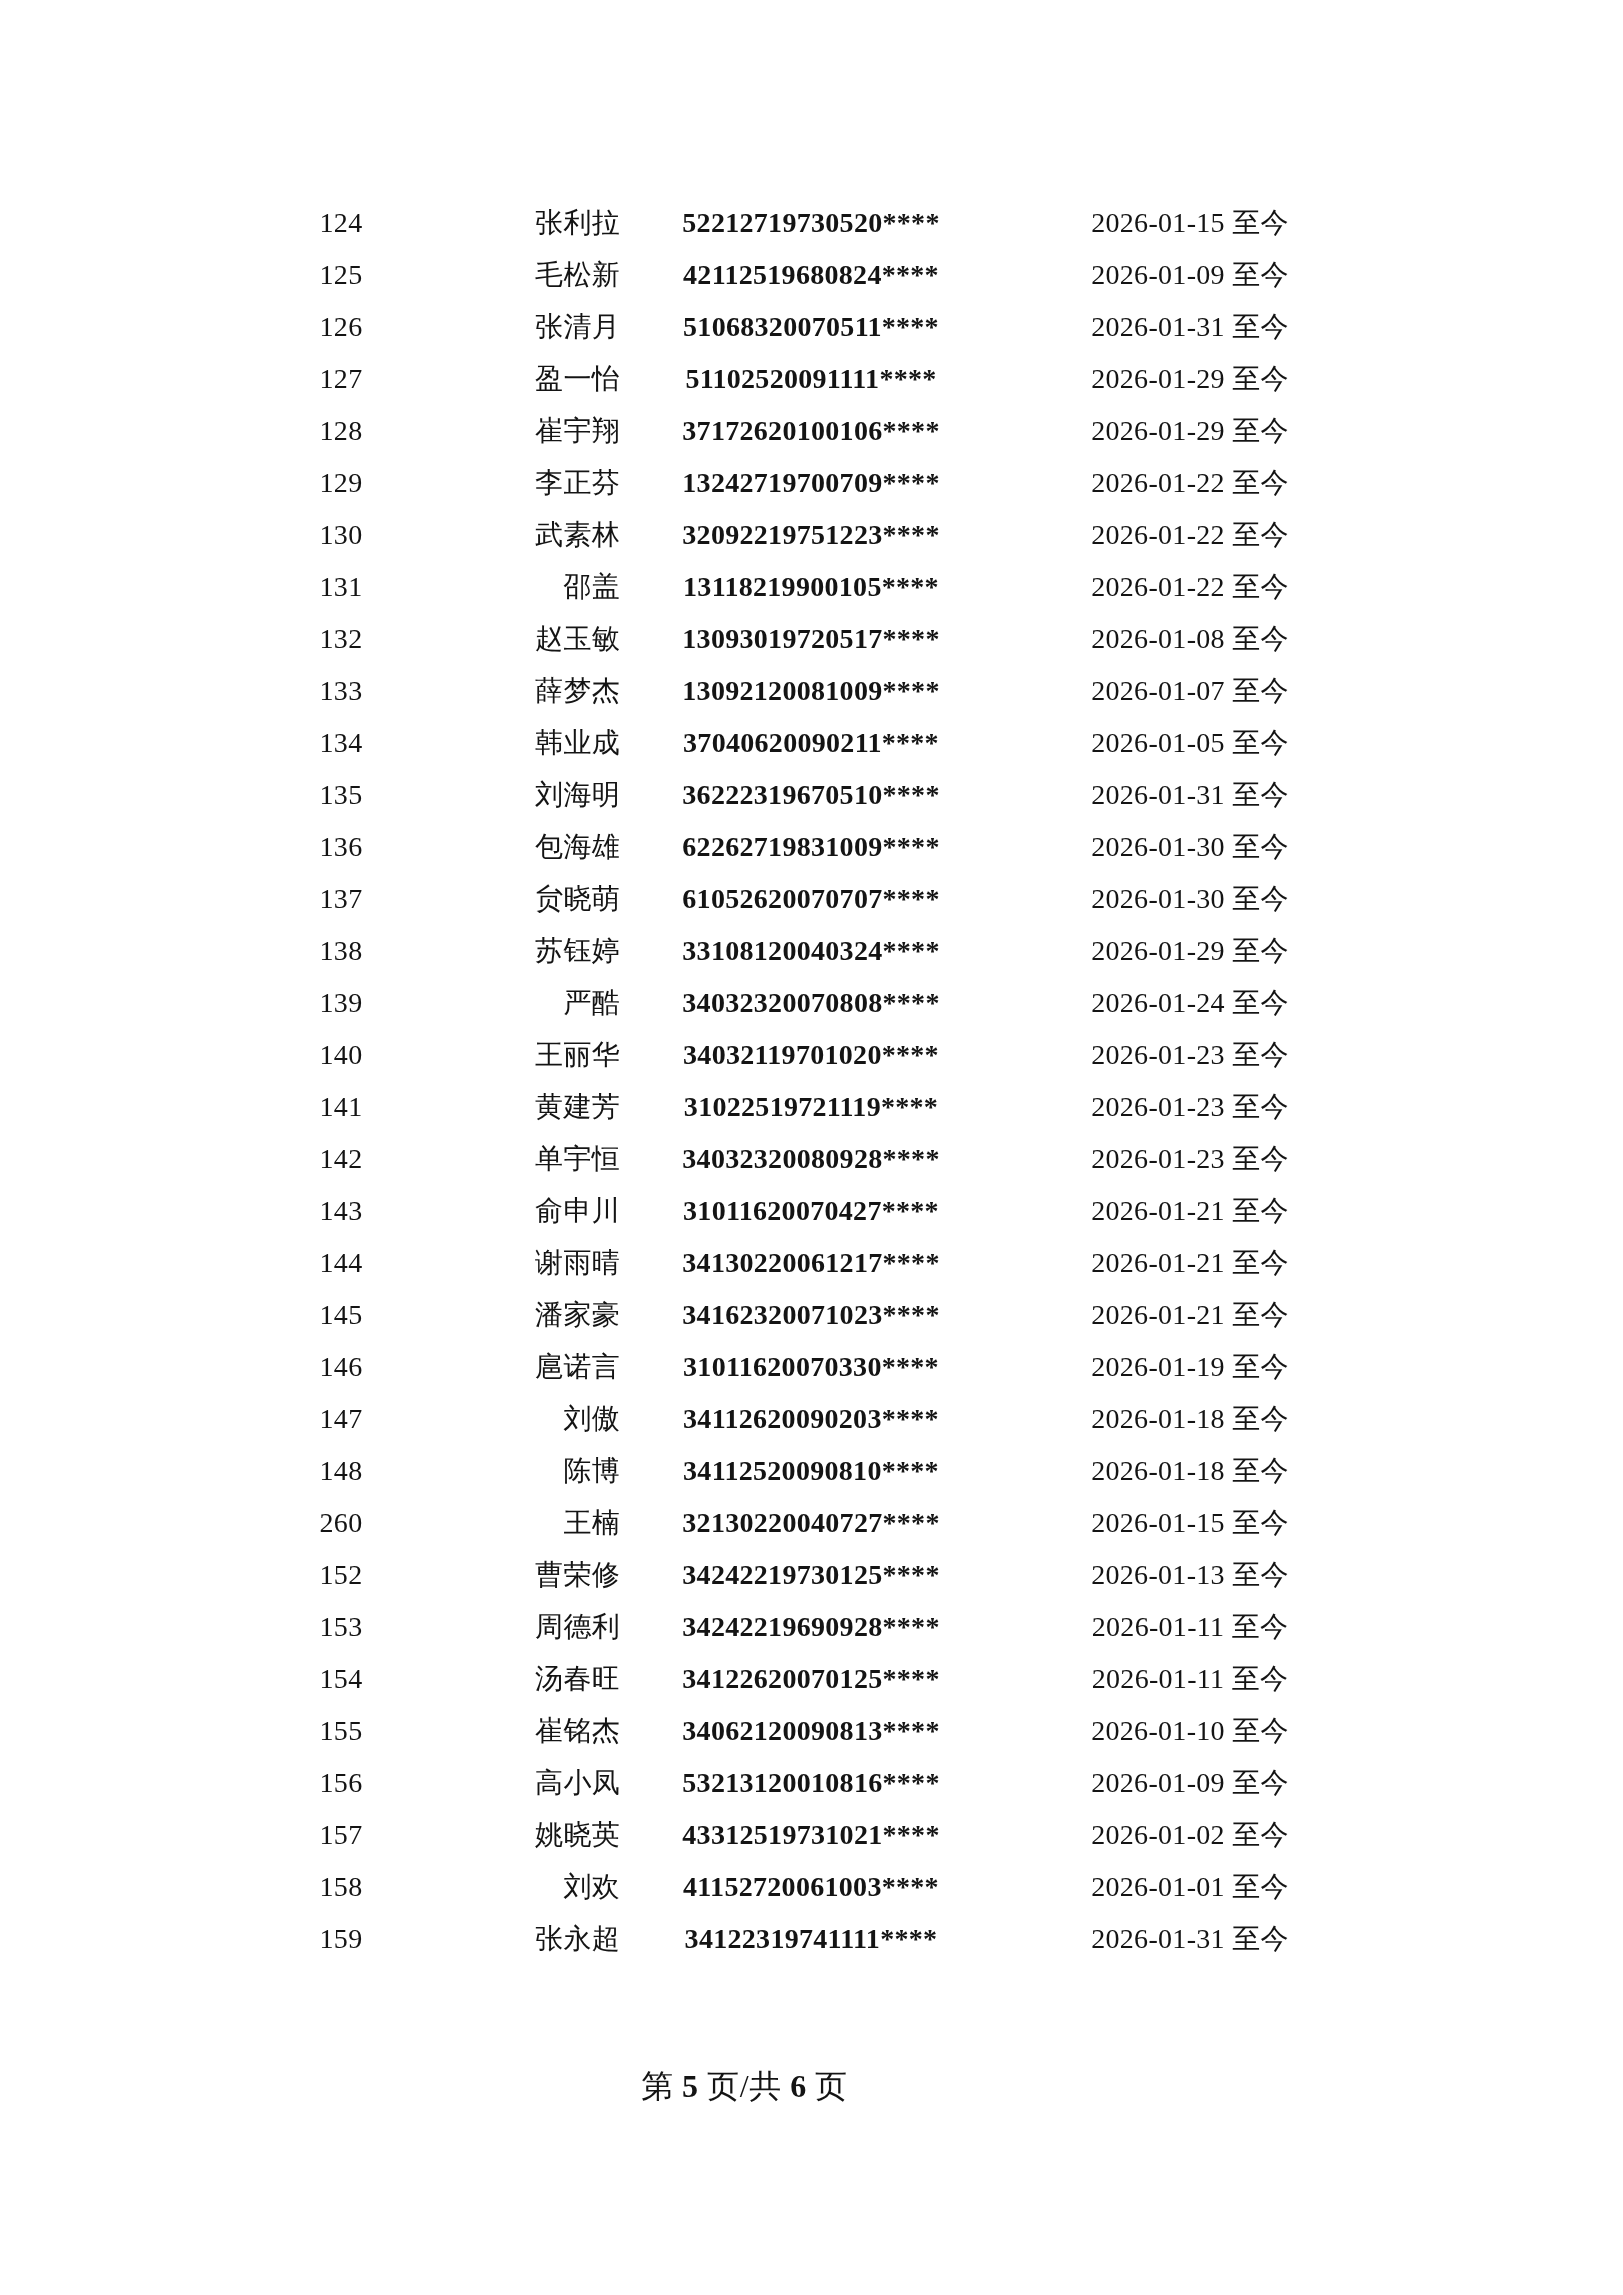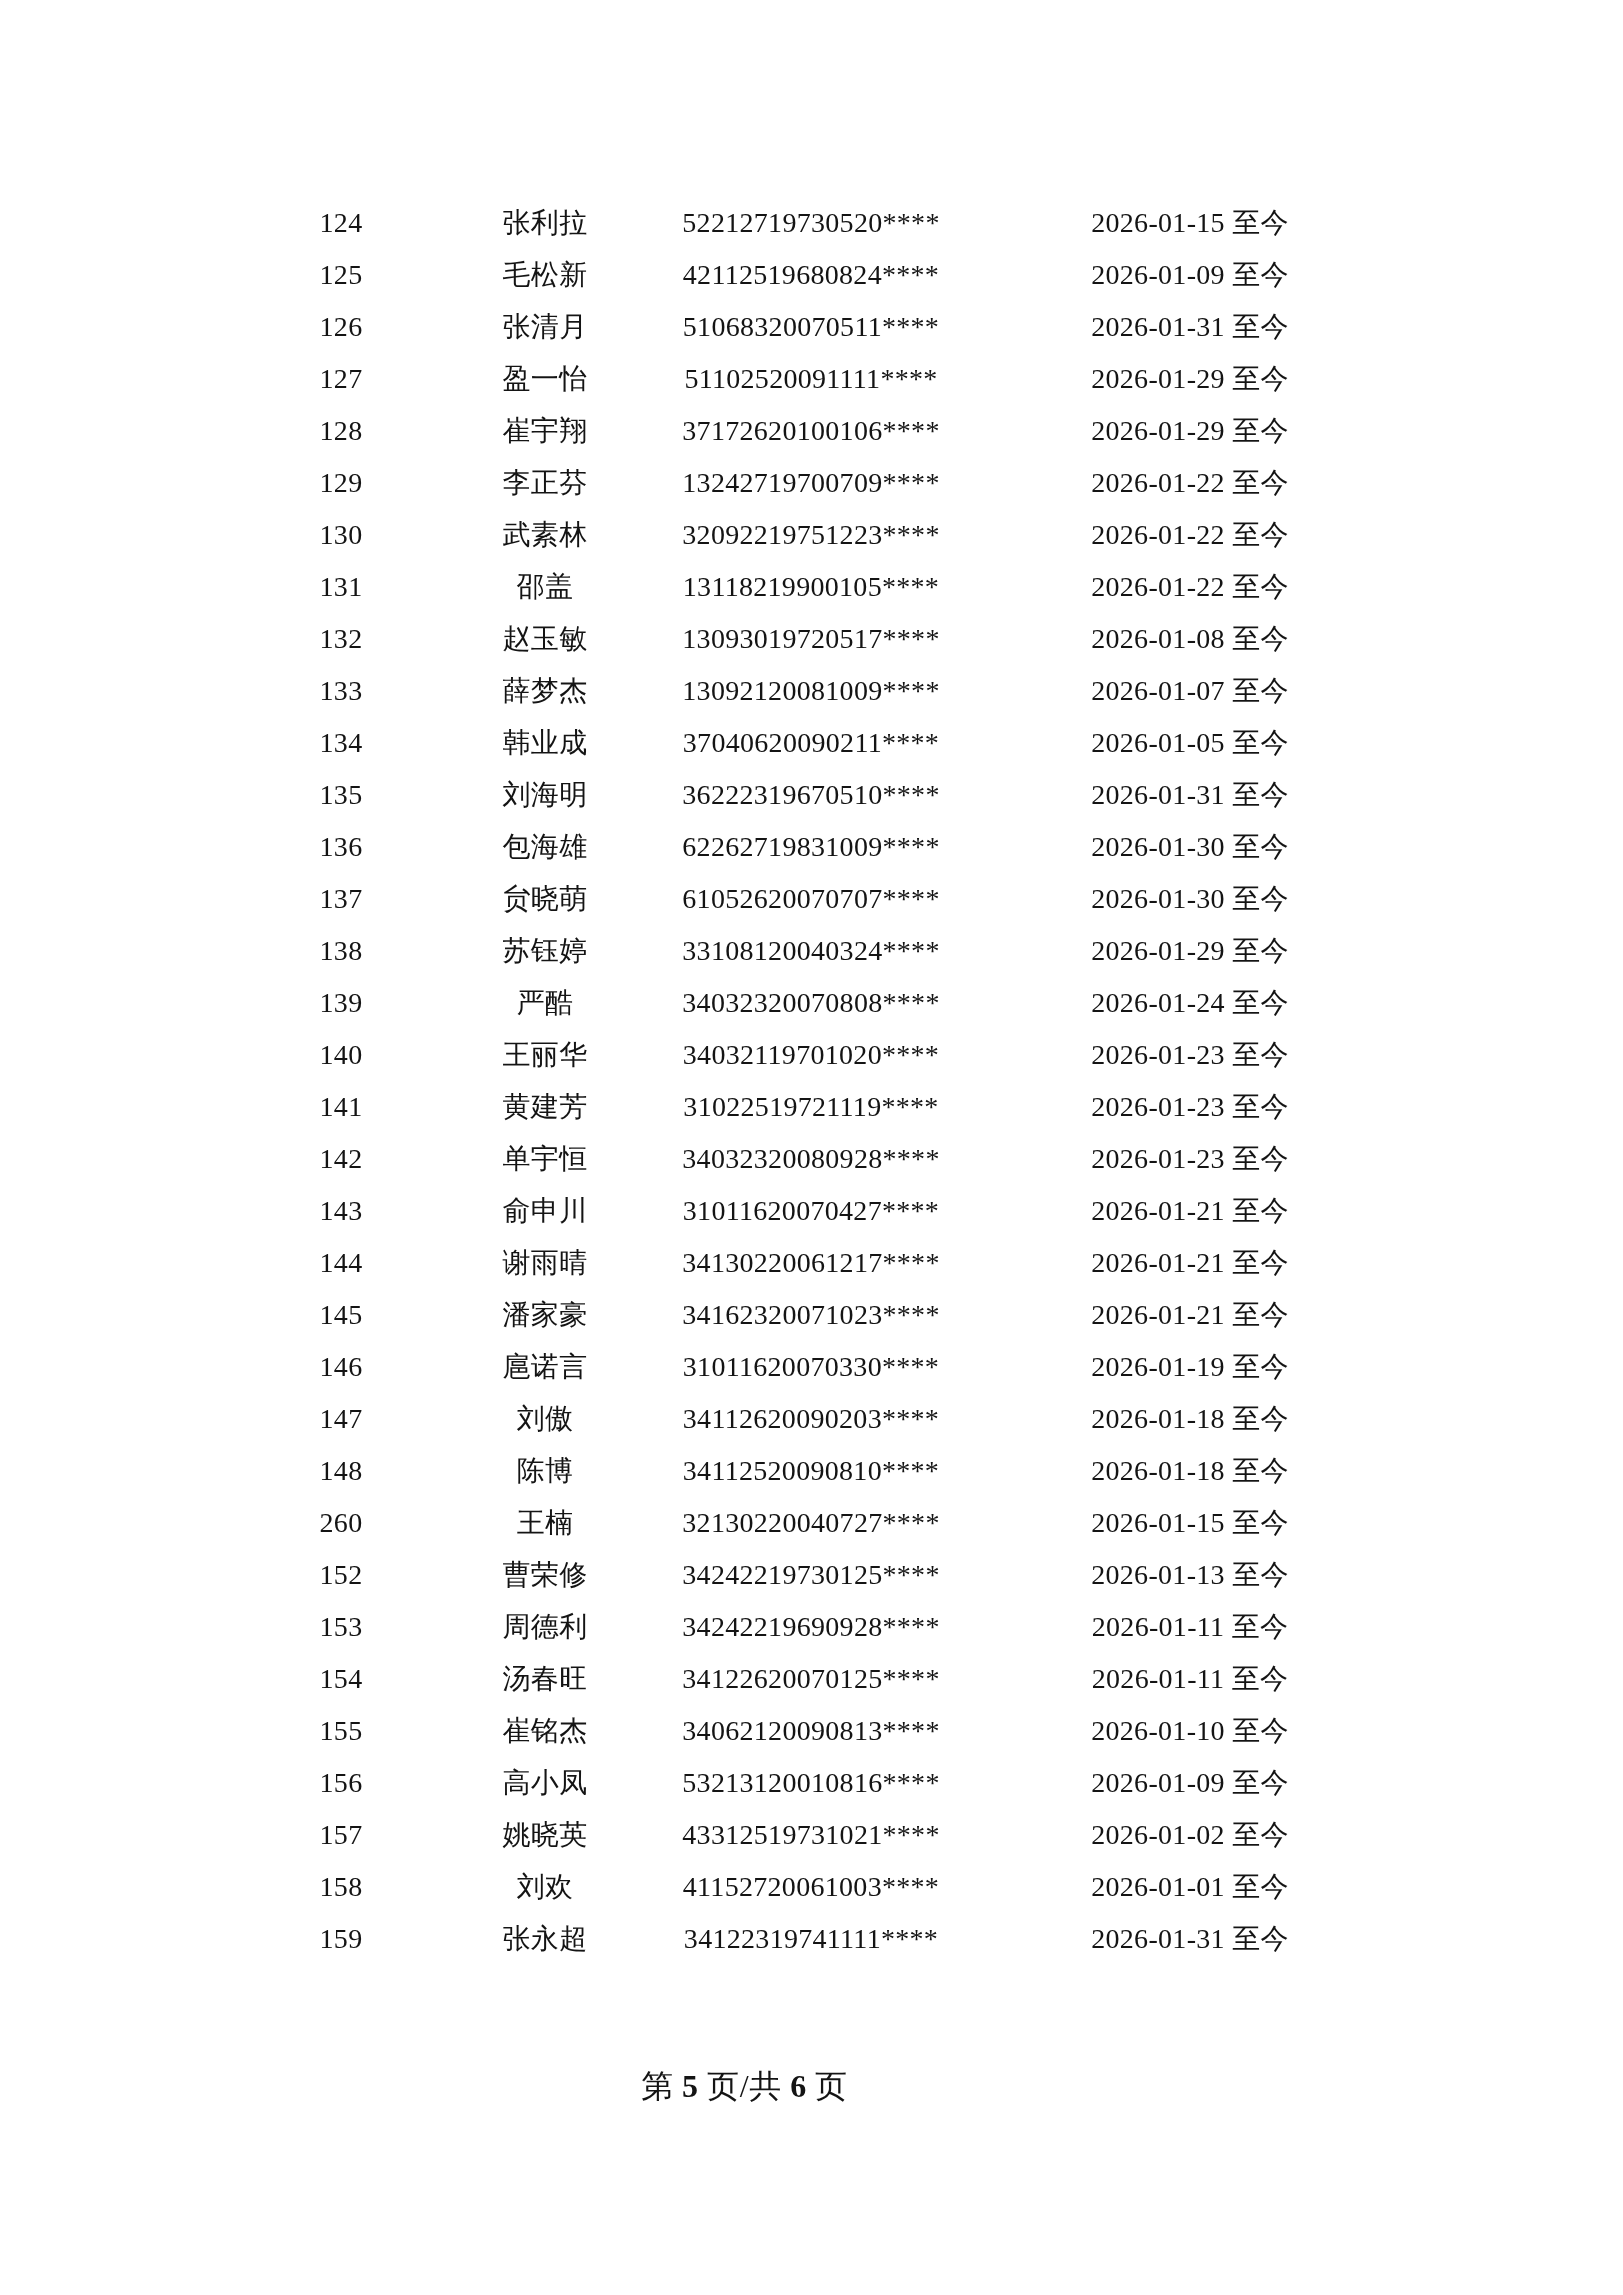--- a/index.html
+++ b/index.html
@@ -23,22 +23,22 @@
     position: absolute;
     top: 50%;
     transform: translateY(-50%);
     text-align: center;
     font-size: 28px;
     line-height: 1;
     white-space: nowrap;
     letter-spacing: 0.3px;
   }
   .col-no     { left: 300px;  width: 82px; }
-  .col-name   { left: 436px;  width: 218px; }
-  .col-id     { left: 661px;  width: 300px; }
+  .col-name   { left: 402px;  width: 218px; text-align: right; }
+  .col-id     { left: 661px;  width: 300px; font-weight: bold; }
   .col-period { left: 1047px; width: 286px; }
 
   .page-footer {
     position: absolute;
     top: 2070px;
     left: 0;
     width: 100%;
     text-align: center;
     font-size: 32px;
     line-height: 1;

